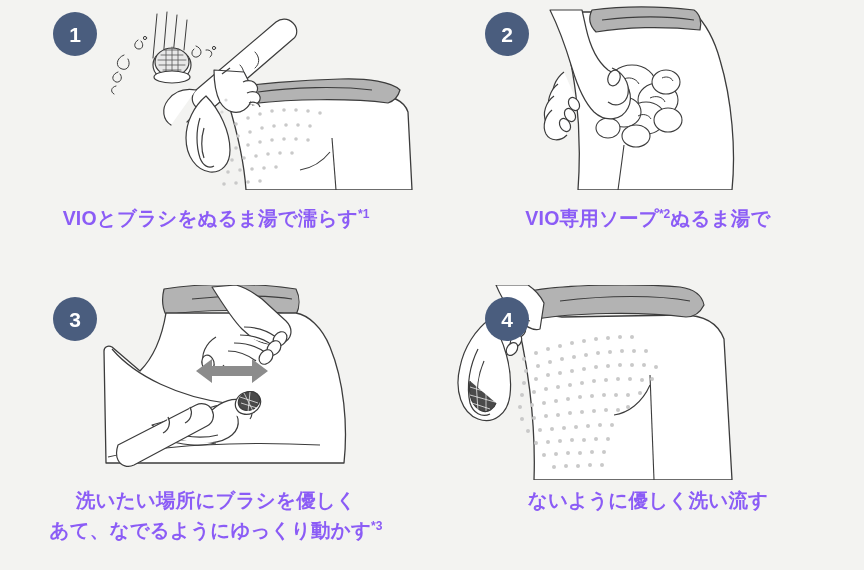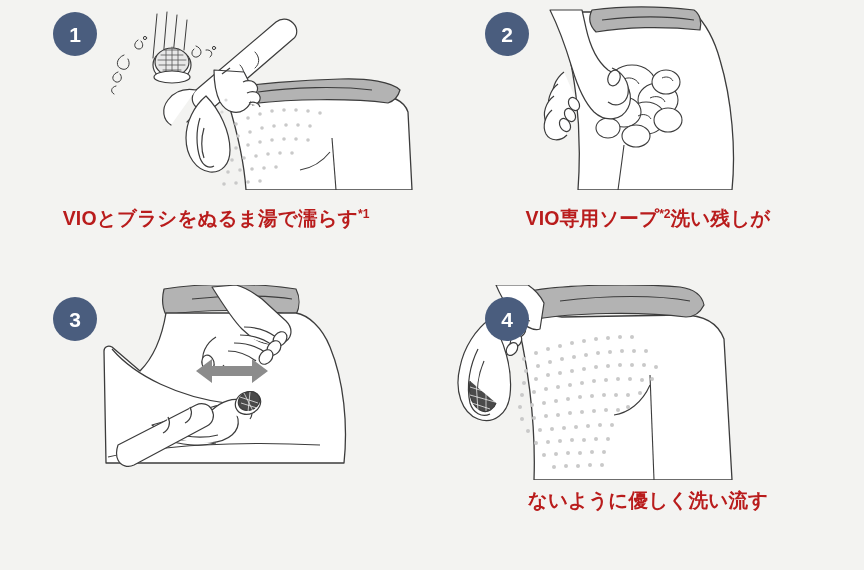--- a/index.html
+++ b/index.html
@@ -64,21 +64,21 @@
     height: 195px;
   }
   .illustration svg { display: block; }
 
   
   .caption {
     position: absolute;
     left: 0;
     width: 432px;
     text-align: center;
-    color: #b91c1c;
+    color: #8b5cf6;
     font-weight: bold;
     font-size: 19.5px;
     line-height: 1.55;
     letter-spacing: 0.2px;
     font-family: "Liberation Sans", "DejaVu Sans", sans-serif;
   }
   .step-panel.row1 .caption { top: 203px; }
   .step-panel.row2 .caption { top: 491px; }
   .step-panel.row2.p3 .caption,
   .step-panel.row2.p4 .caption { top: 0; }
@@ -274,21 +274,21 @@
           <ellipse cx="133" cy="125" rx="5" ry="7" transform="rotate(-30 133 125)"></ellipse>
 
           <path d="M180,68 C190,72 198,82 196,94 C194,104 184,108 176,102"></path>
           <ellipse cx="182" cy="78" rx="6" ry="8" transform="rotate(20 182 78)"></ellipse>
         </g>
       </svg>
     </div>
 
     <div class="caption">
       <span class="caption-line">
-        <span>VIO専用ソープ</span><sup class="note">*2</sup><span>洗い残しが</span>
+        <span>VIO専用ソープ</span><sup class="note">*2</sup><span>ぬるま湯で</span>
       </span>
     </div>
   </div>
 
   <div class="step-panel row2 p3">
 
     <div class="step-badge">
       <span class="step-badge-number">3</span>
     </div>
 
@@ -343,20 +343,30 @@
           <g stroke="#ffffff" stroke-width="0.7">
             <line x1="240" y1="112" x2="258" y2="118"></line>
             <line x1="241" y1="118" x2="257" y2="123"></line>
             <line x1="244" y1="108" x2="253" y2="126"></line>
             <line x1="250" y1="107" x2="248" y2="127"></line>
           </g>
         </g>
       </svg>
     </div>
 
+    <div class="caption-wrap">
+      <div class="caption" style="position:static;">
+        <span class="caption-line">
+          <span>洗いたい場所にブラシを優しく</span>
+        </span>
+        <span class="caption-line">
+          <span>あて、なでるようにゆっくり動かす</span><sup class="note">*3</sup>
+        </span>
+      </div>
+    </div>
   </div>
 
   <div class="step-panel row2 p4">
 
     <div class="step-badge">
       <span class="step-badge-number">4</span>
     </div>
 
     <div class="illustration">
       <svg width="432" height="195" viewBox="0 0 432 195" xmlns="http://www.w3.org/2000/svg">

